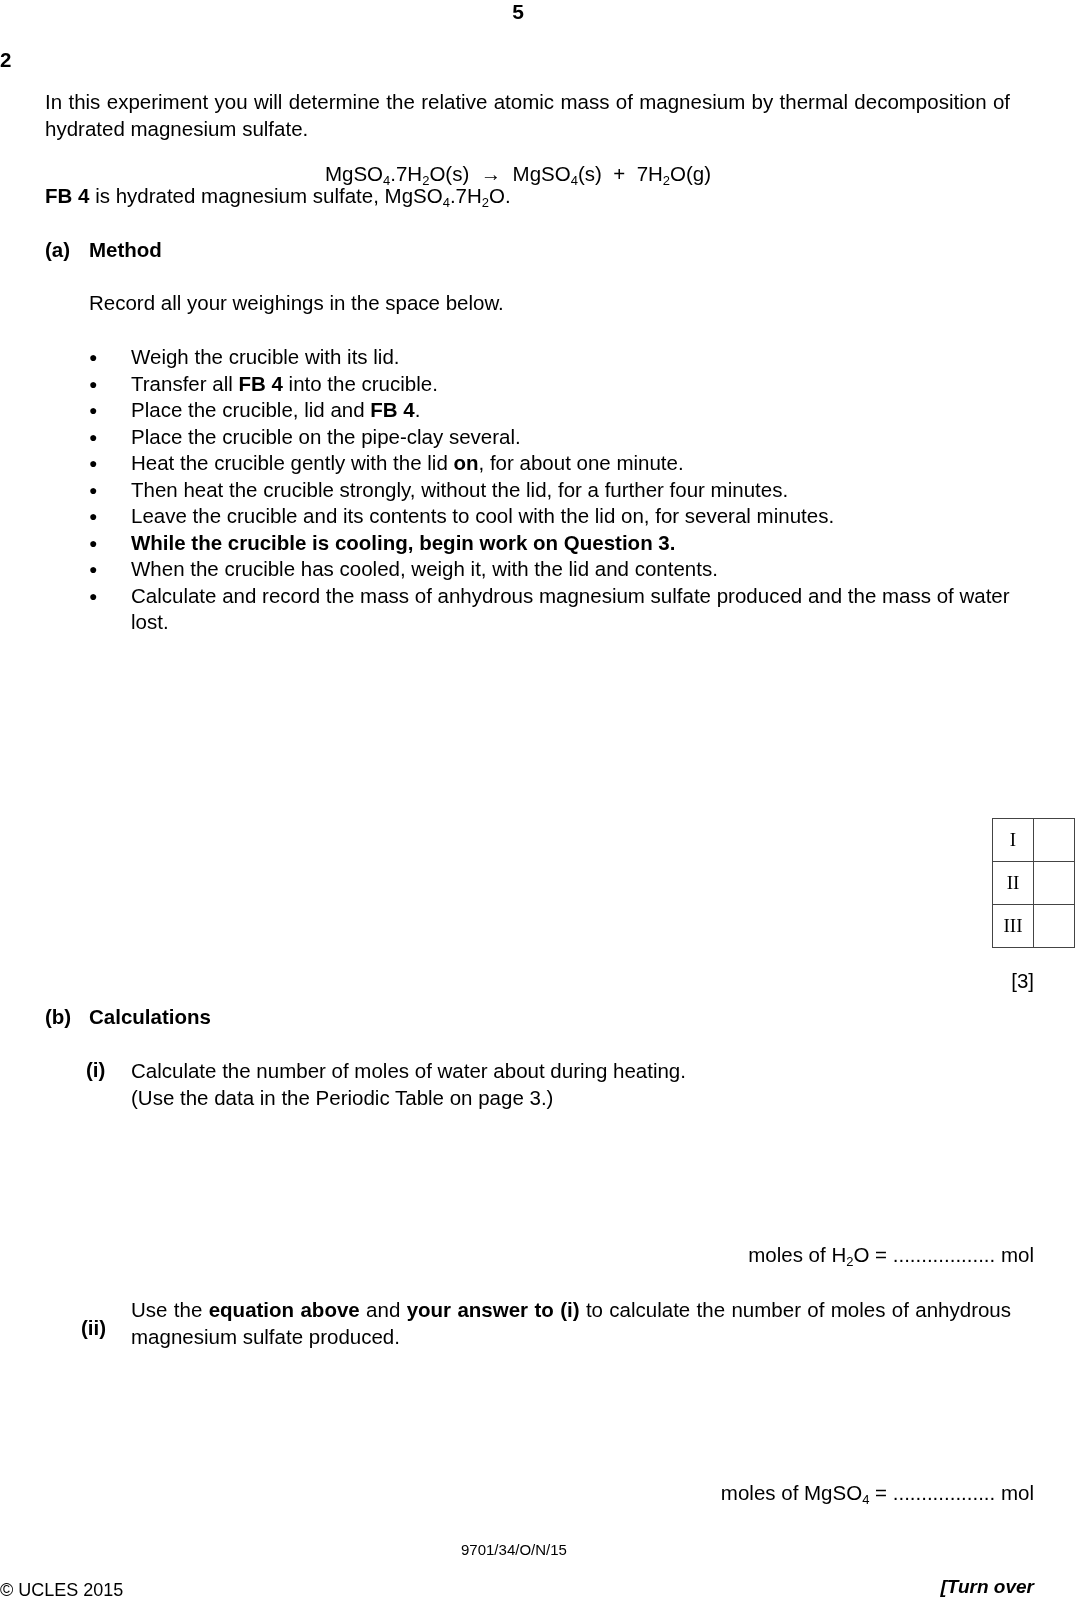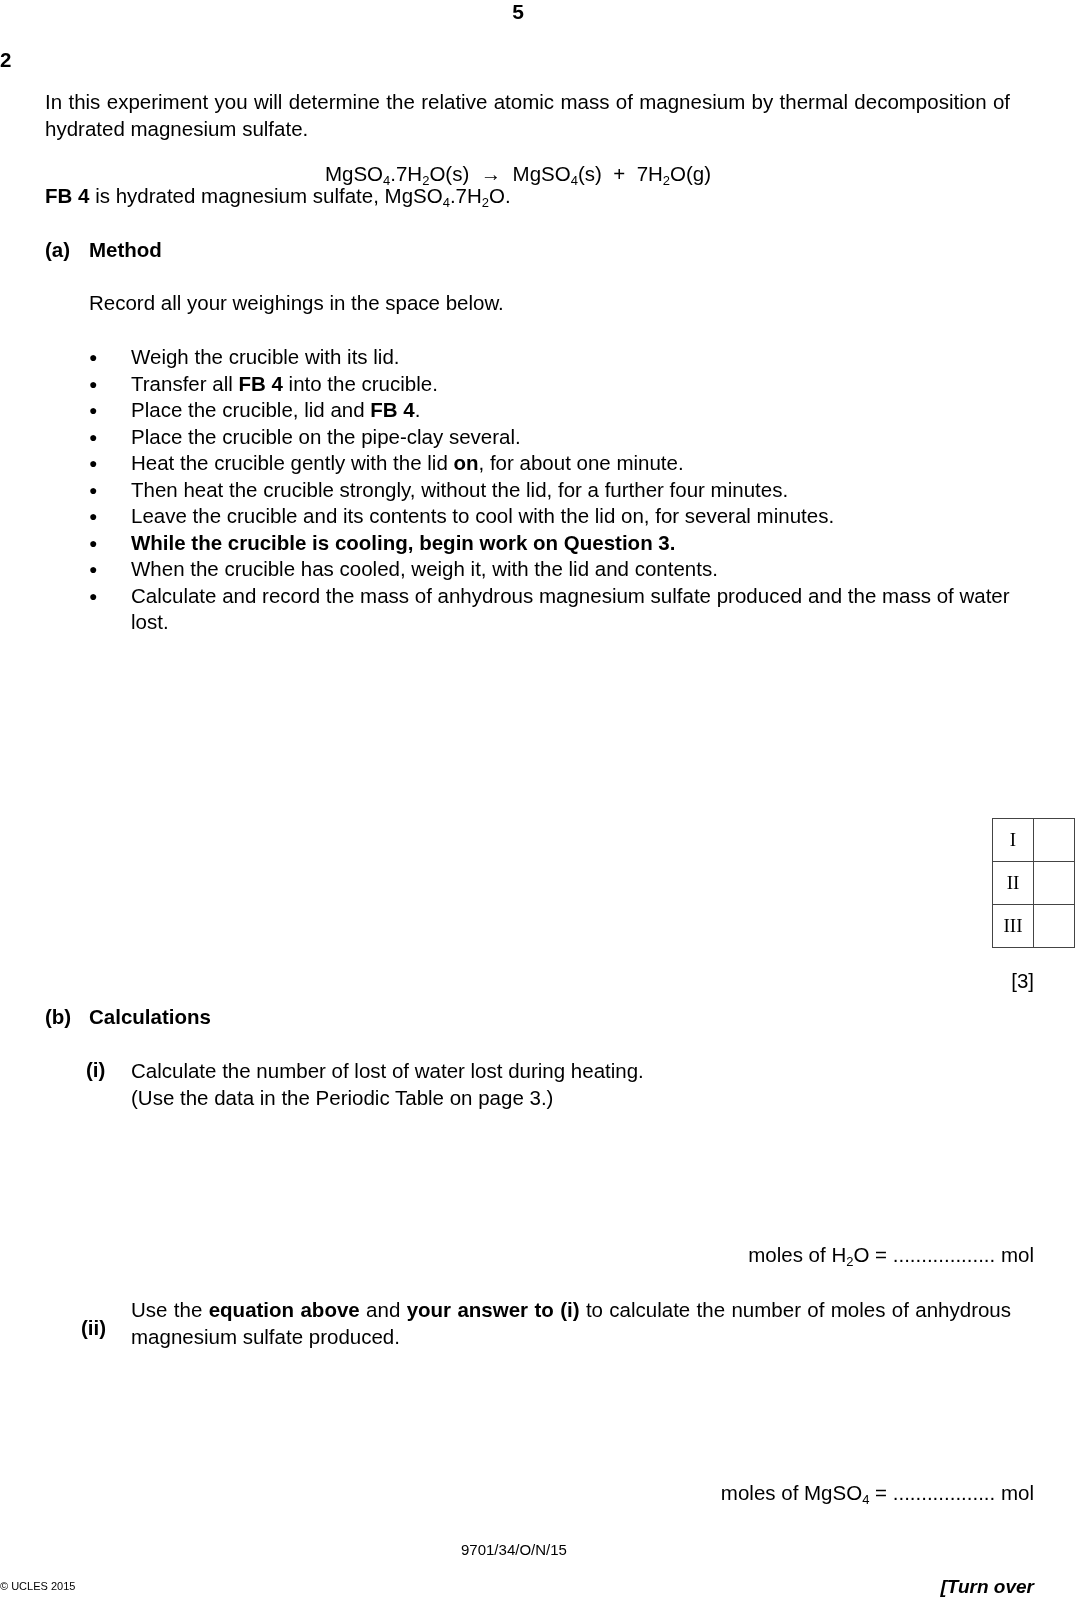--- a/index.html
+++ b/index.html
@@ -23,21 +23,21 @@
   .bullet .dot { width:42px; flex:none; font-size:14px; line-height:26.5px; }
   .bullet .txt { flex:1; }
   table.marks { position:absolute; left:992px; top:818px; border-collapse:collapse; }
   table.marks td { border:1.5px solid #444; width:40px; height:42px; text-align:center;
     font-family:"Liberation Serif", serif; font-size:19px; padding:0; }
   table.marks td.box { width:40px; }
   .marks-total { right:42px; top:969px; }
   .sub-label { font-weight:bold; }
   .answer-line { right:42px; }
   .para { white-space:normal; text-align:justify; line-height:27px; }
-  .footer-left { left:0; top:1580px; font-size:11px; }
+  .footer-left { left:0; top:1580px; font-size:18px; }
   .footer-mid { left:461px; top:1541px; font-size:15px; }
   .footer-right { right:42px; top:1576px; font-weight:bold; font-size:19px;font-style:italic; }
 </style>
 </head>
 <body>
 
 <div class="abs page-num">5</div>
 
 <div class="abs qnum">2</div>
 <div class="abs intro">In this experiment you will determine the relative atomic mass of magnesium by thermal decomposition of hydrated magnesium sulfate.</div>
@@ -113,21 +113,21 @@
       </tr>
 </tbody>
   </table>
 <div class="abs marks-total">[3]</div>
 
 <div class="abs sec-label" style="top:1005px;">(b)</div>
 <div class="abs sec-title" style="top:1005px;">Calculations</div>
 
 <div class="abs sub-label" style="left:86px; top:1058px;">(i)</div>
 <div class="abs" style="left:131px; top:1058px; line-height:26.5px;">
-  <div>Calculate the number of lost of water lost during heating.</div>
+  <div>Calculate the number of moles of water about during heating.</div>
   <div>(Use the data in the Periodic Table on page 3.)</div>
 </div>
 <div class="abs answer-line" style="top:1243px;">
   <span>moles of H</span><sub>2</sub><span>O = .................. mol</span>
 </div>
 
 <div class="abs sub-label" style="left:81px; top:1316px;">(ii)</div>
 <div class="abs para" style="left:131px; top:1296px; width:880px;"><span>Use the </span><span class="b">equation above</span><span> and </span><span class="b">your answer to (i)</span><span> to calculate the number of moles of anhydrous magnesium sulfate produced.</span></div>
 <div class="abs answer-line" style="top:1481px;">
   <span>moles of MgSO</span><sub>4</sub><span> = .................. mol</span>

